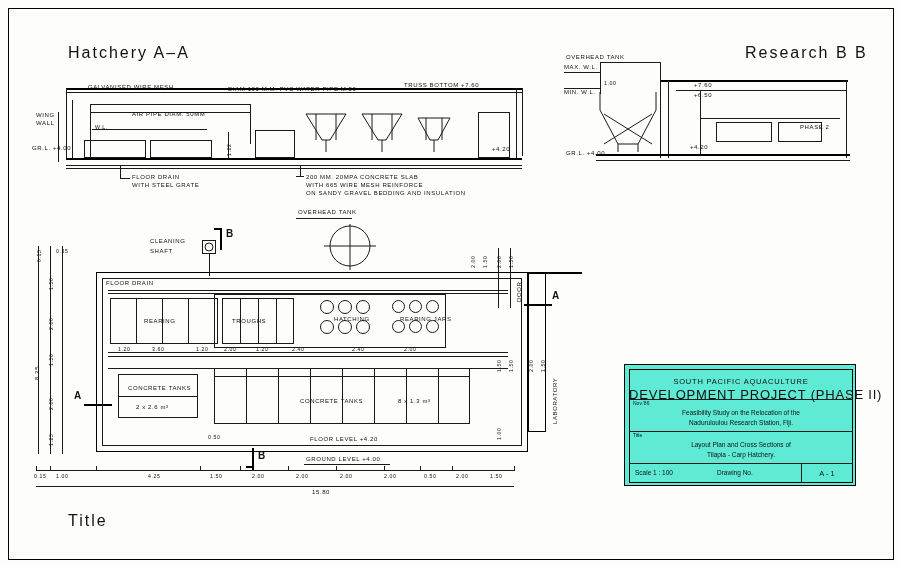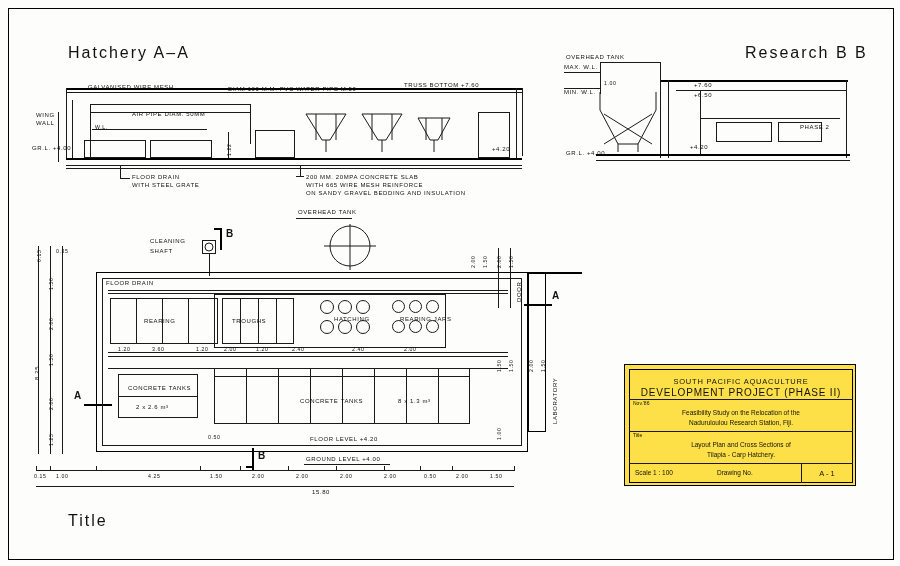--- a/index.html
+++ b/index.html
@@ -64,21 +64,21 @@
   .hatchtank {
     position: absolute;
     border: 1px solid #1a1a1a;
     border-radius: 50%;
     box-sizing: border-box;
   }
   .tb {
     position: absolute;
     border: 1px solid #000;
     box-sizing: border-box;
-    background: #fde047;
+    background: #5eead4;
   }
   .tb-inner {
     position: absolute;
     border: 1px solid #000;
     box-sizing: border-box;
   }
   .tbtxt {
     position: absolute;
     color: #111;
     font-size: 7px;
@@ -366,21 +366,21 @@
   <div class="dimtick" style="left:336px; top:466px;"></div>
   <div class="dimtick" style="left:384px; top:466px;"></div>
   <div class="dimtick" style="left:420px; top:466px;"></div>
   <div class="dimtick" style="left:452px; top:466px;"></div>
   <div class="dimtick" style="left:514px; top:466px;"></div>
 
   <div class="tb" style="left:624px; top:364px; width:232px; height:122px;">
     <div class="tb-inner" style="left:4px; top:4px; width:224px; height:114px;"></div>
 
     <div class="tbtxt" style="left:4px; top:12px; width:224px; font-size:7.5px; letter-spacing:0.8px;">SOUTH PACIFIC AQUACULTURE</div>
-    <div class="tbtxt" style="left:4px; top:22px; width:224px; font-size:10px; letter-spacing:0.8px;">DEVELOPMENT PROJECT (PHASE II)</div>
+    <div class="tbtxt" style="left:4px; top:22px; width:224px; font-size:13px; letter-spacing:0.8px;">DEVELOPMENT PROJECT (PHASE II)</div>
 
     <div class="ln lnh" style="left:4px; top:34px; width:224px;"></div>
     <div class="tbtxt" style="left:8px; top:35px; font-size:5px; text-align:left;">Nov.'86</div>
     <div class="tbtxt" style="left:4px; top:44px; width:224px; font-size:6.5px;">Feasibility Study on the Relocation of the</div>
     <div class="tbtxt" style="left:4px; top:54px; width:224px; font-size:6.5px;">Naduruloulou Research Station, Fiji.</div>
 
     <div class="ln lnh" style="left:4px; top:66px; width:224px;"></div>
     <div class="tbtxt" style="left:8px; top:67px; font-size:5px; text-align:left;">Title</div>
     <div class="tbtxt" style="left:4px; top:76px; width:224px; font-size:6.5px;">Layout Plan and Cross Sections of</div>
     <div class="tbtxt" style="left:4px; top:86px; width:224px; font-size:6.5px;">Tilapia - Carp Hatchery.</div>

